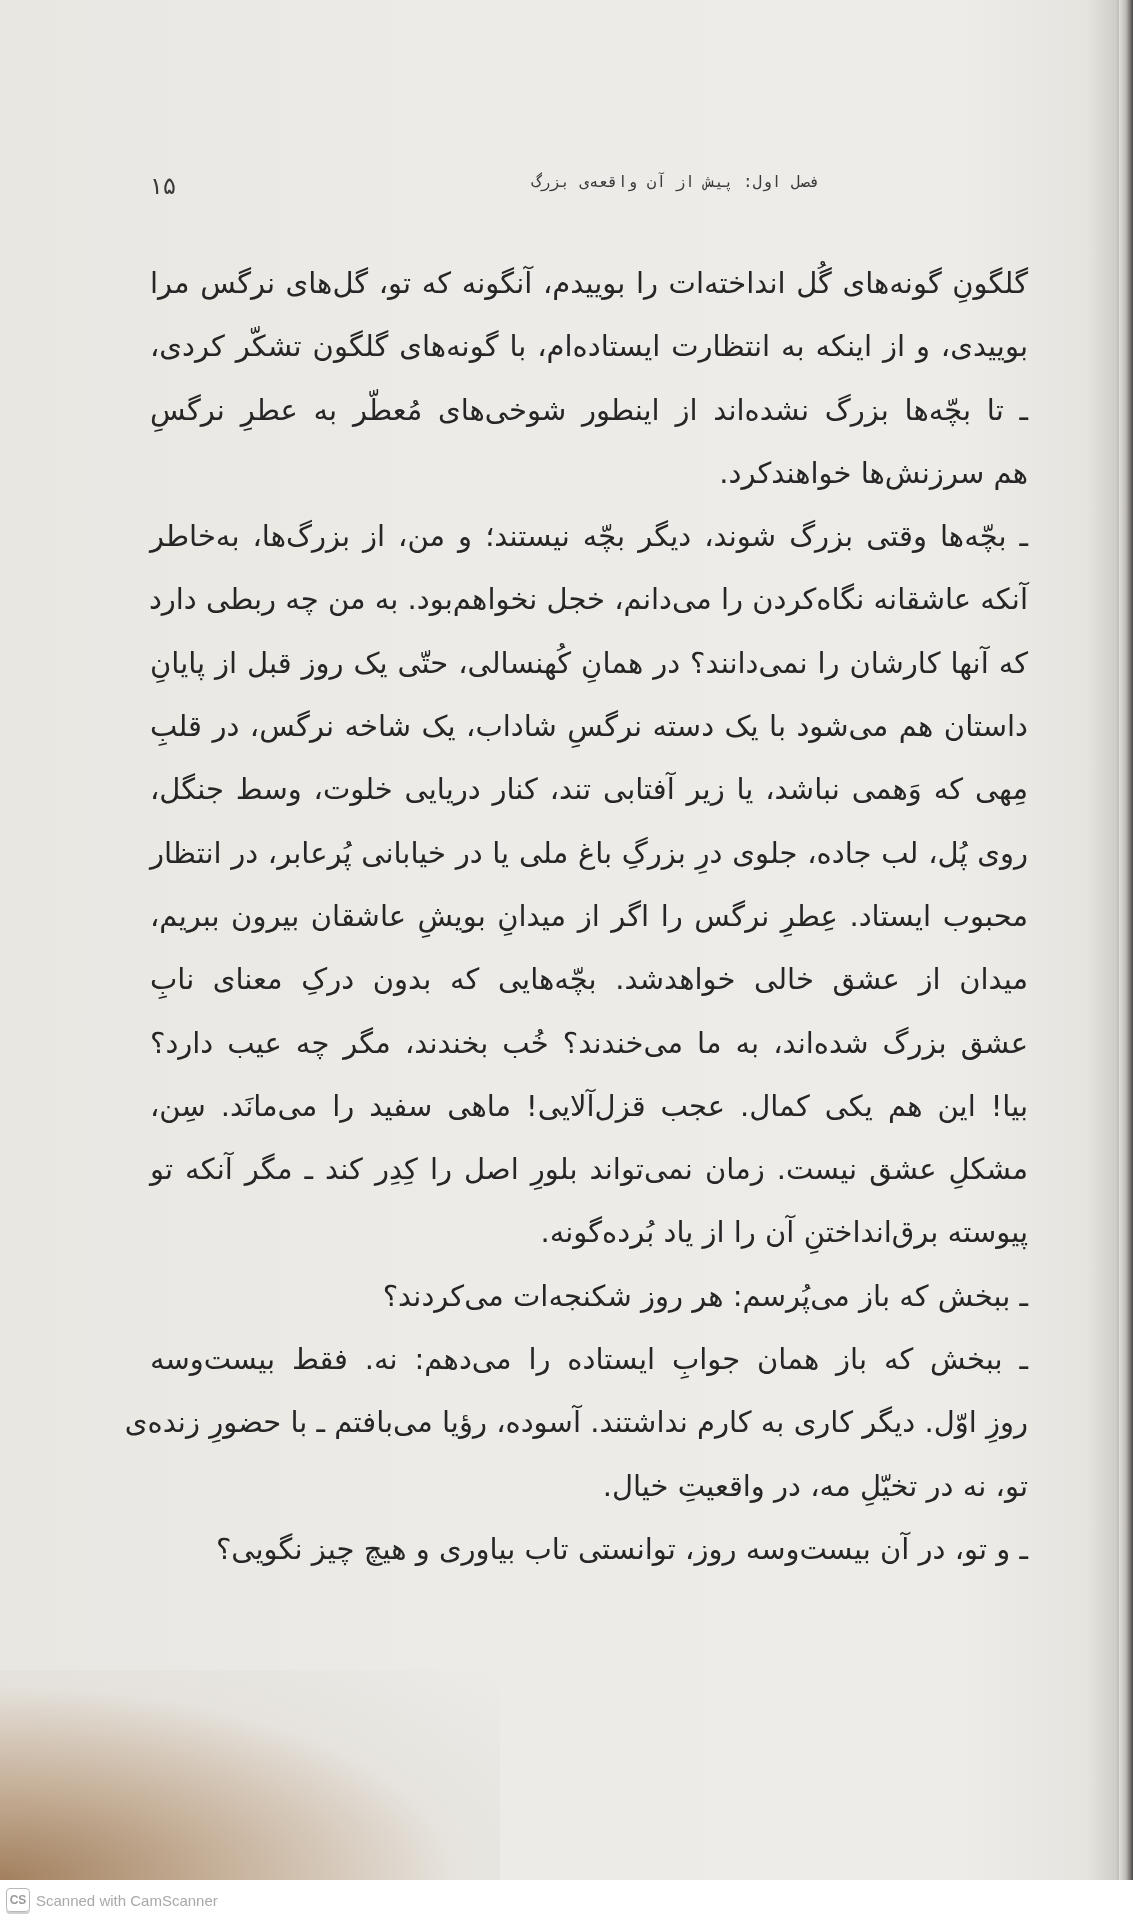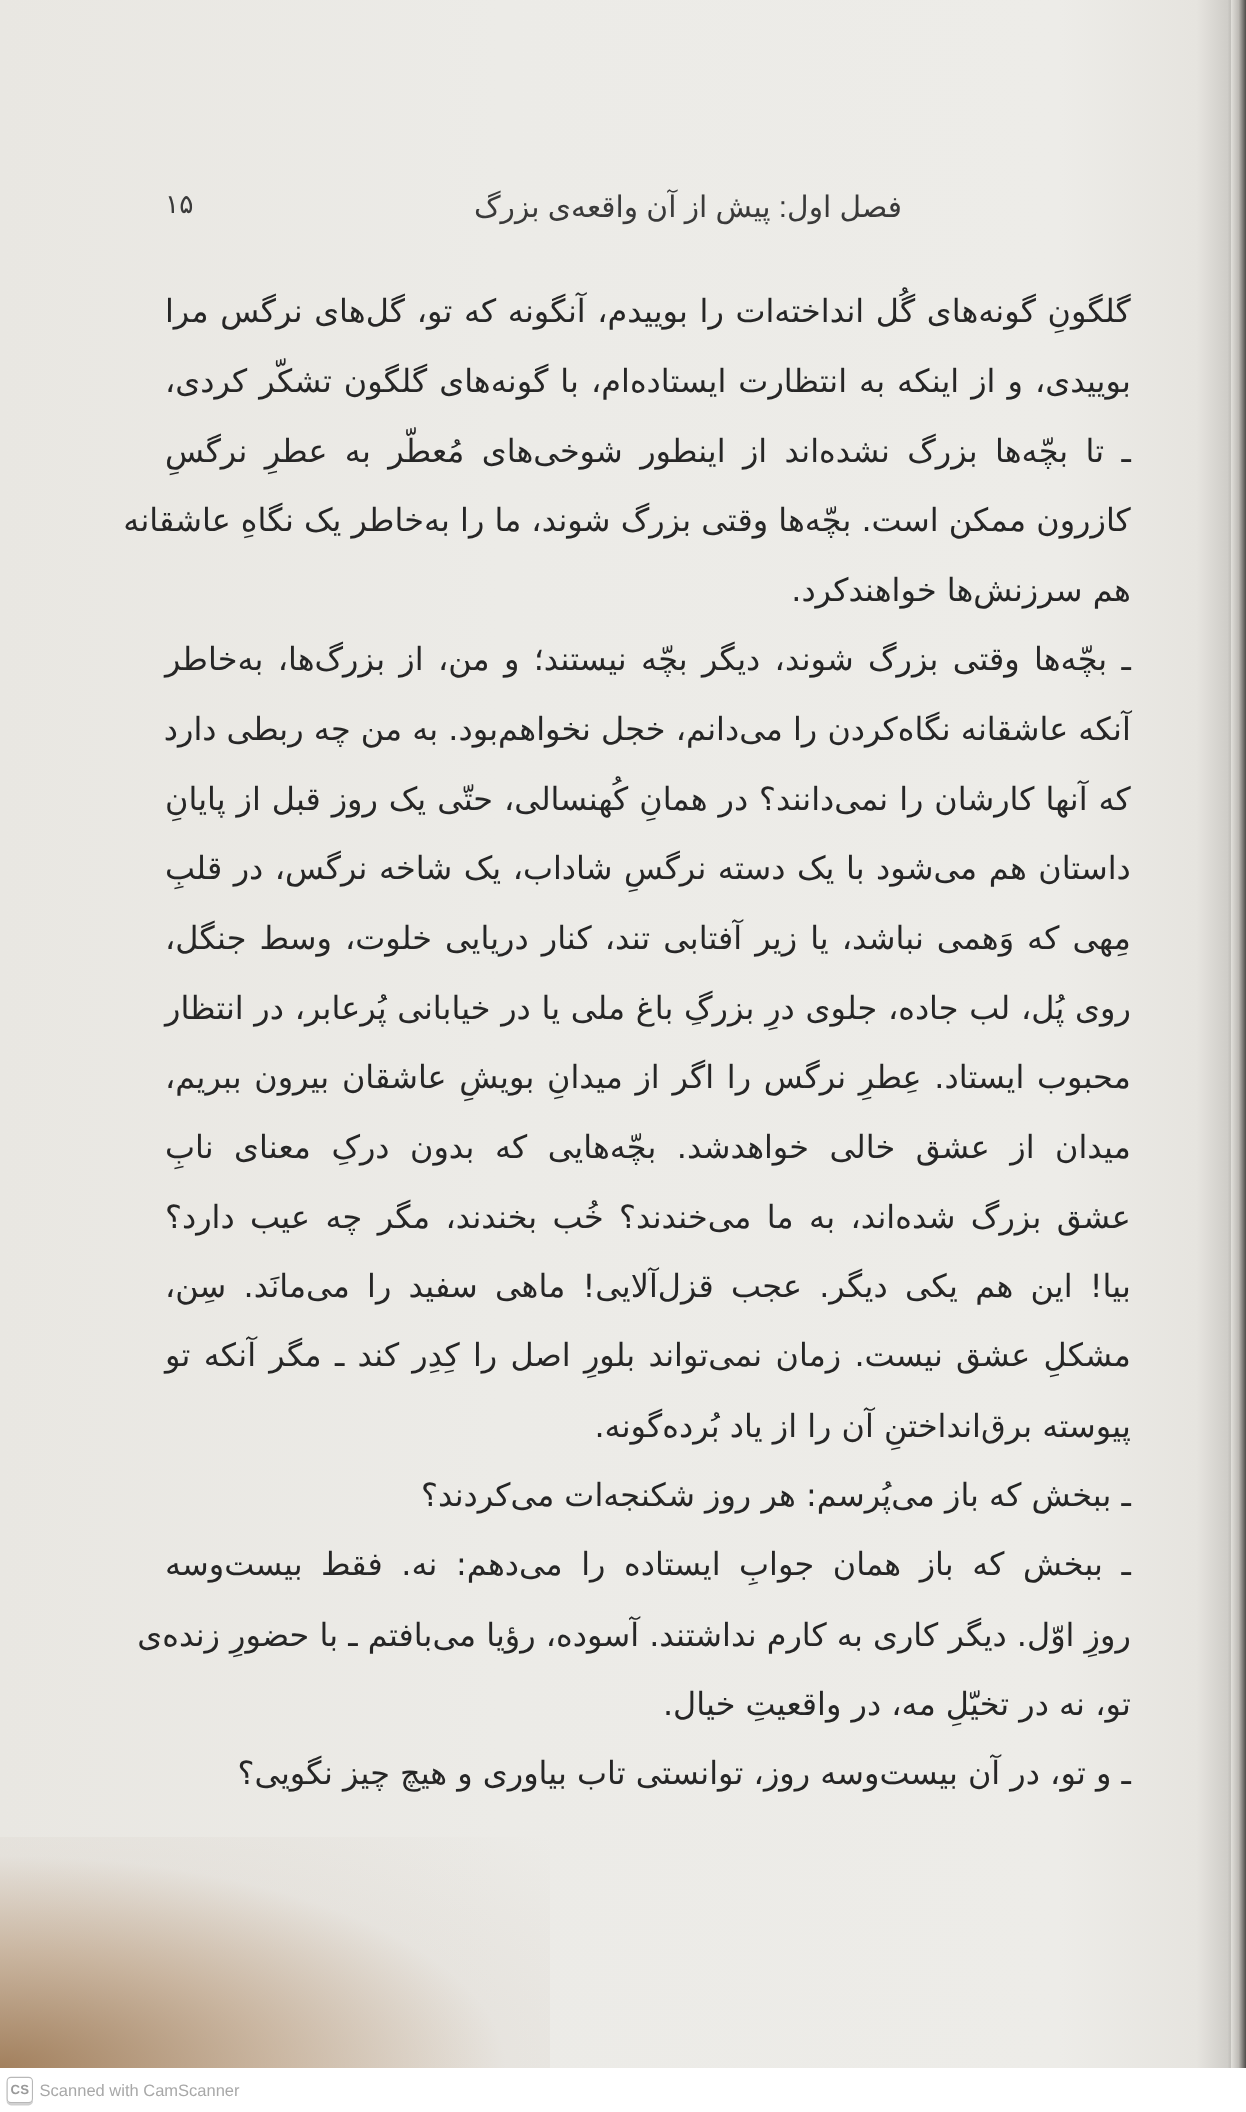--- a/index.html
+++ b/index.html
@@ -20,21 +20,21 @@
     .right-edge {
       position: absolute; right: 0; top: 0; width: 14px; height: 1880px;
       background: linear-gradient(90deg, #e2e0db 0%, #bdbab5 50%, #4a4846 100%);
     }
     .header {
       position: absolute; top: 172px; left: 150px; width: 870px; height: 40px;
       direction: rtl;
     }
     .running-title {
       position: absolute; right: 200px; top: 0;
-      font-family: Liberation Sans, sans-serif; font-size: 27px; color: #3a3a3a;
+      font-family: Liberation Mono, monospace; font-size: 16px; color: #3a3a3a;
     }
     .page-number {
       position: absolute; left: 0; top: 0;
       font-family: "DejaVu Sans", sans-serif; font-size: 24px; color: #3a3a3a;
     }
     .body-text {
       position: absolute; top: 252px; left: 150px; width: 878px;
       direction: rtl; text-align: justify;
       font-family: "DejaVu Sans", sans-serif; font-size: 29px; color: #262626;
     }
@@ -64,32 +64,31 @@
 
   <div class="header">
     <span class="running-title">فصل اول: پیش از آن واقعه‌ی بزرگ</span>
     <span class="page-number">۱۵</span>
   </div>
 
   <div class="body-text">
     <div class="line">گلگونِ گونه‌های گُل انداخته‌ات را بوییدم، آنگونه که تو، گل‌های نرگس مرا</div>
     <div class="line">بوییدی، و از اینکه به انتظارت ایستاده‌ام، با گونه‌های گلگون تشکّر کردی،</div>
     <div class="line">ـ تا بچّه‌ها بزرگ نشده‌اند از اینطور شوخی‌های مُعطّر به عطرِ نرگسِ</div>
-    <div class="line">کازرون ممکن است. بچّه‌ها وقتی بزرگ شوند، ما را به‌خاطر یک نگاهِ عاشقانه</div>
     <div class="line last">هم سرزنش‌ها خواهندکرد.</div>
     <div class="line">ـ بچّه‌ها وقتی بزرگ شوند، دیگر بچّه نیستند؛ و من، از بزرگ‌ها، به‌خاطر</div>
     <div class="line">آنکه عاشقانه نگاه‌کردن را می‌دانم، خجل نخواهم‌بود. به من چه ربطی دارد</div>
     <div class="line">که آنها کارشان را نمی‌دانند؟ در همانِ کُهنسالی، حتّی یک روز قبل از پایانِ</div>
     <div class="line">داستان هم می‌شود با یک دسته نرگسِ شاداب، یک شاخه نرگس، در قلبِ</div>
     <div class="line">مِهی که وَهمی نباشد، یا زیر آفتابی تند، کنار دریایی خلوت، وسط جنگل،</div>
     <div class="line">روی پُل، لب جاده، جلوی درِ بزرگِ باغ ملی یا در خیابانی پُرعابر، در انتظار</div>
     <div class="line">محبوب ایستاد. عِطرِ نرگس را اگر از میدانِ بویشِ عاشقان بیرون ببریم،</div>
     <div class="line">میدان از عشق خالی خواهدشد. بچّه‌هایی که بدون درکِ معنای نابِ</div>
     <div class="line">عشق بزرگ شده‌اند، به ما می‌خندند؟ خُب بخندند، مگر چه عیب دارد؟</div>
-    <div class="line">بیا! این هم یکی دیگر. عجب قزل‌آلایی! ماهی سفید را می‌مانَد. سِن،</div>
+    <div class="line">بیا! این هم یکی کمال. عجب قزل‌آلایی! ماهی سفید را می‌مانَد. سِن،</div>
     <div class="line">مشکلِ عشق نیست. زمان نمی‌تواند بلورِ اصل را کِدِر کند ـ مگر آنکه تو</div>
     <div class="line last">پیوسته برق‌انداختنِ آن را از یاد بُرده‌گونه.</div>
     <div class="line last">ـ ببخش که باز می‌پُرسم: هر روز شکنجه‌ات می‌کردند؟</div>
     <div class="line">ـ ببخش که باز همان جوابِ ایستاده را می‌دهم: نه. فقط بیست‌وسه</div>
     <div class="line">روزِ اوّل. دیگر کاری به کارم نداشتند. آسوده، رؤیا می‌بافتم ـ با حضورِ زنده‌ی</div>
     <div class="line last">تو، نه در تخیّلِ مه، در واقعیتِ خیال.</div>
     <div class="line last">ـ و تو، در آن بیست‌وسه روز، توانستی تاب بیاوری و هیچ چیز نگویی؟</div>
   </div>
 </div>
 

